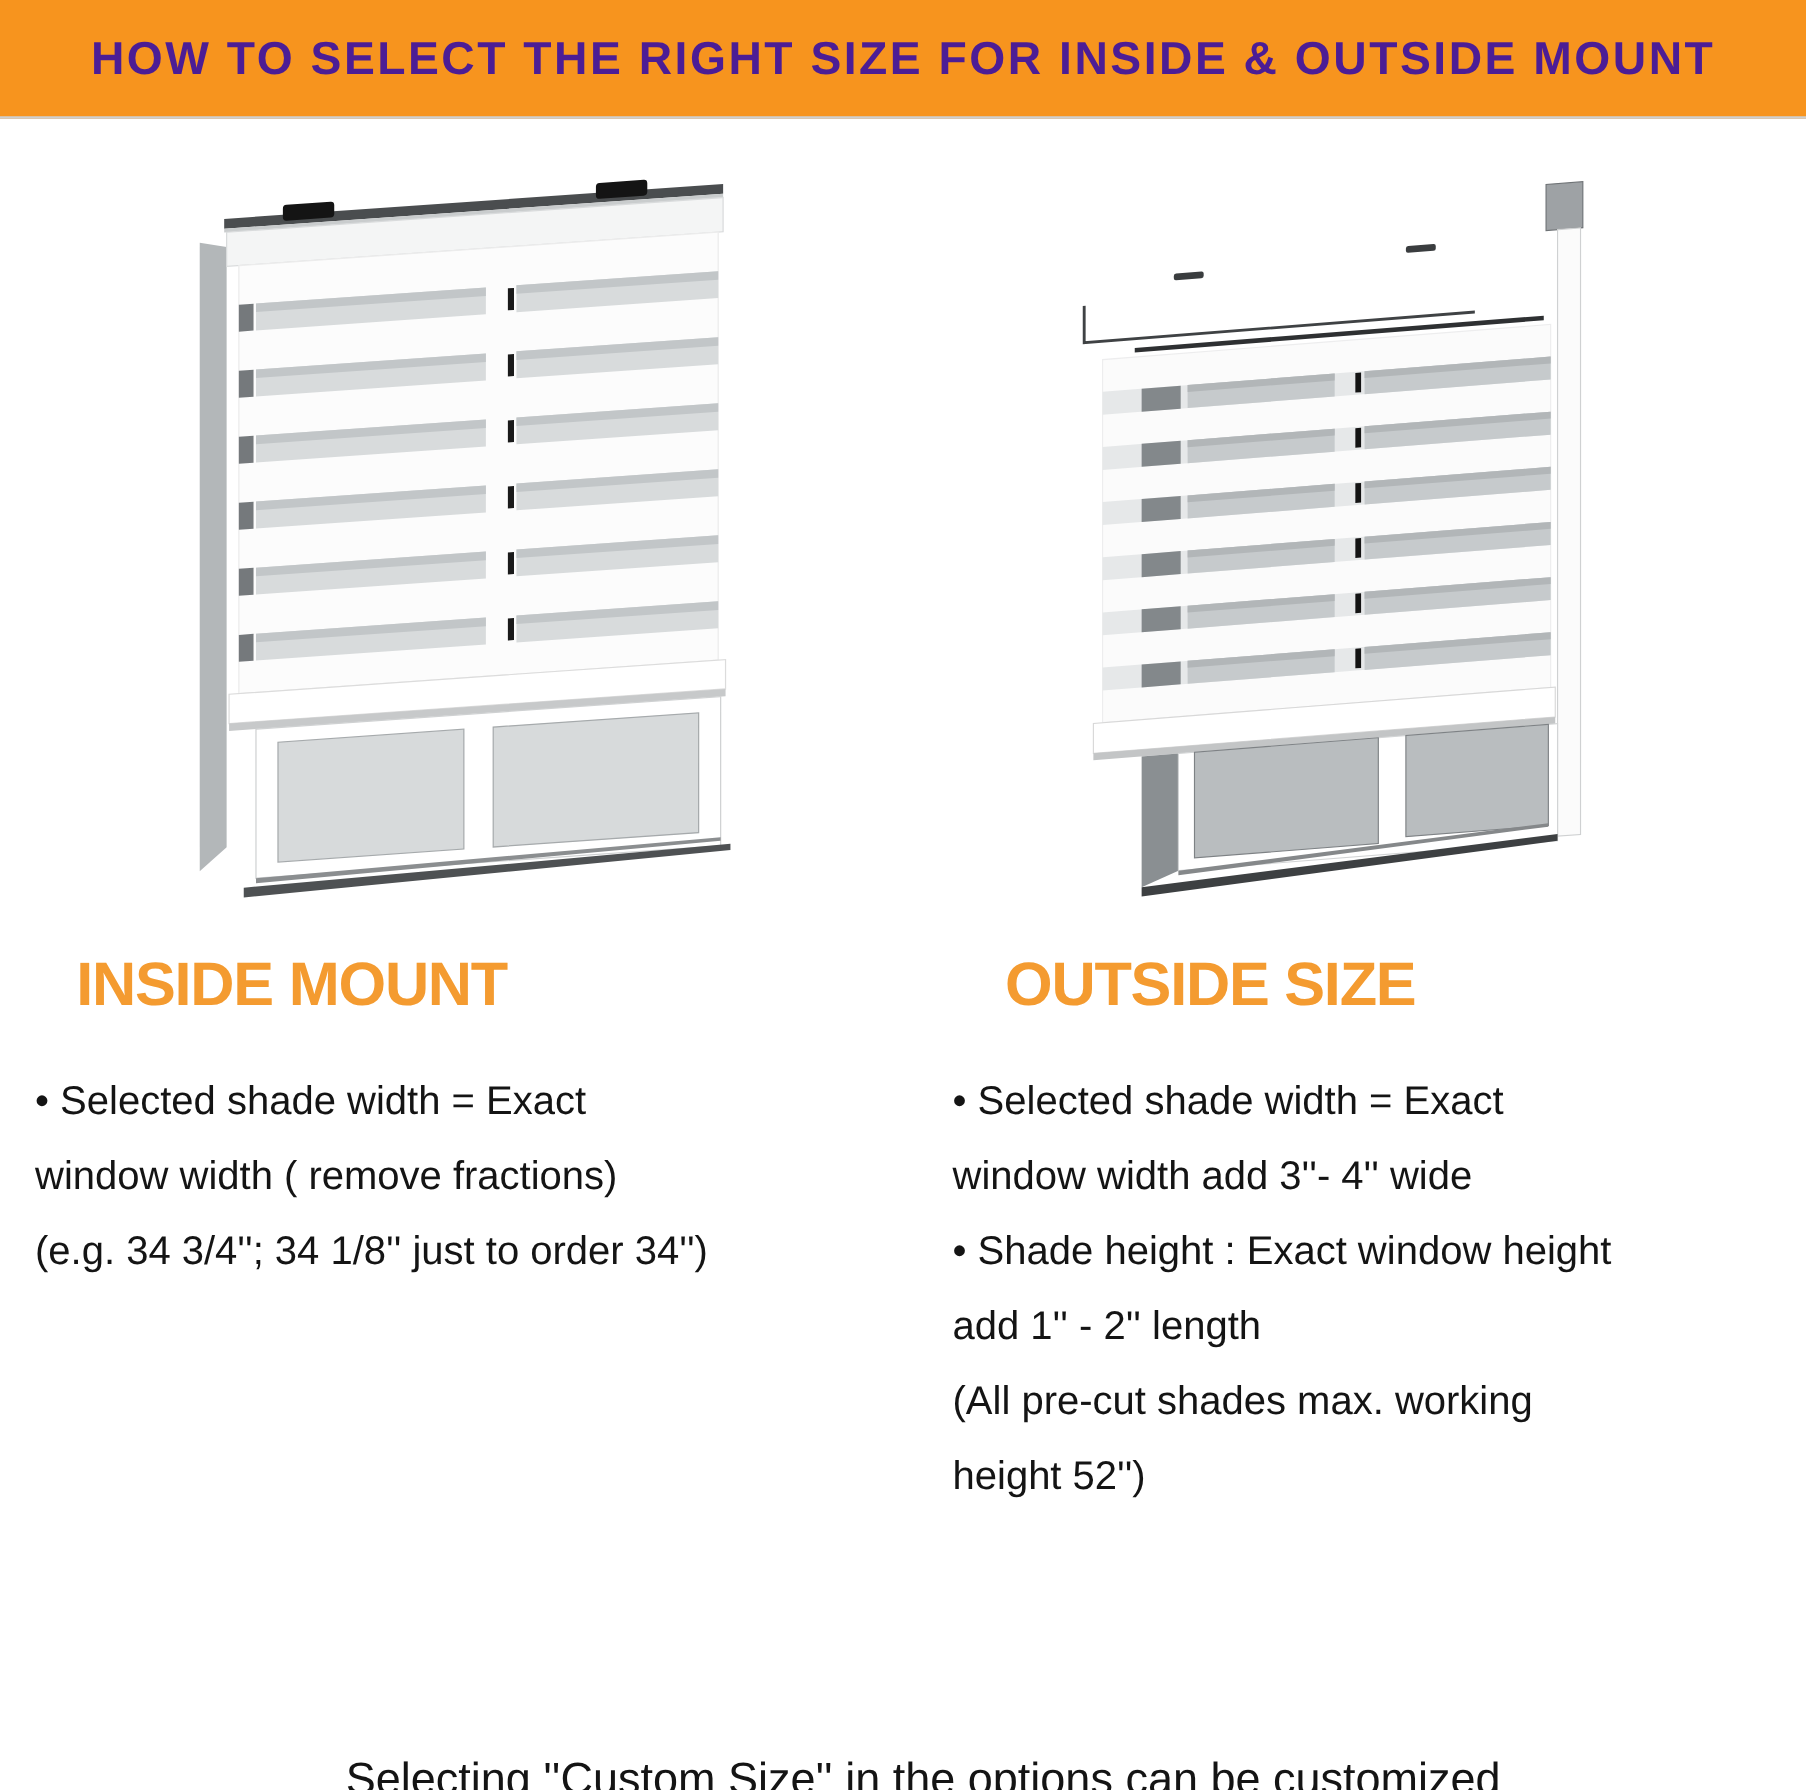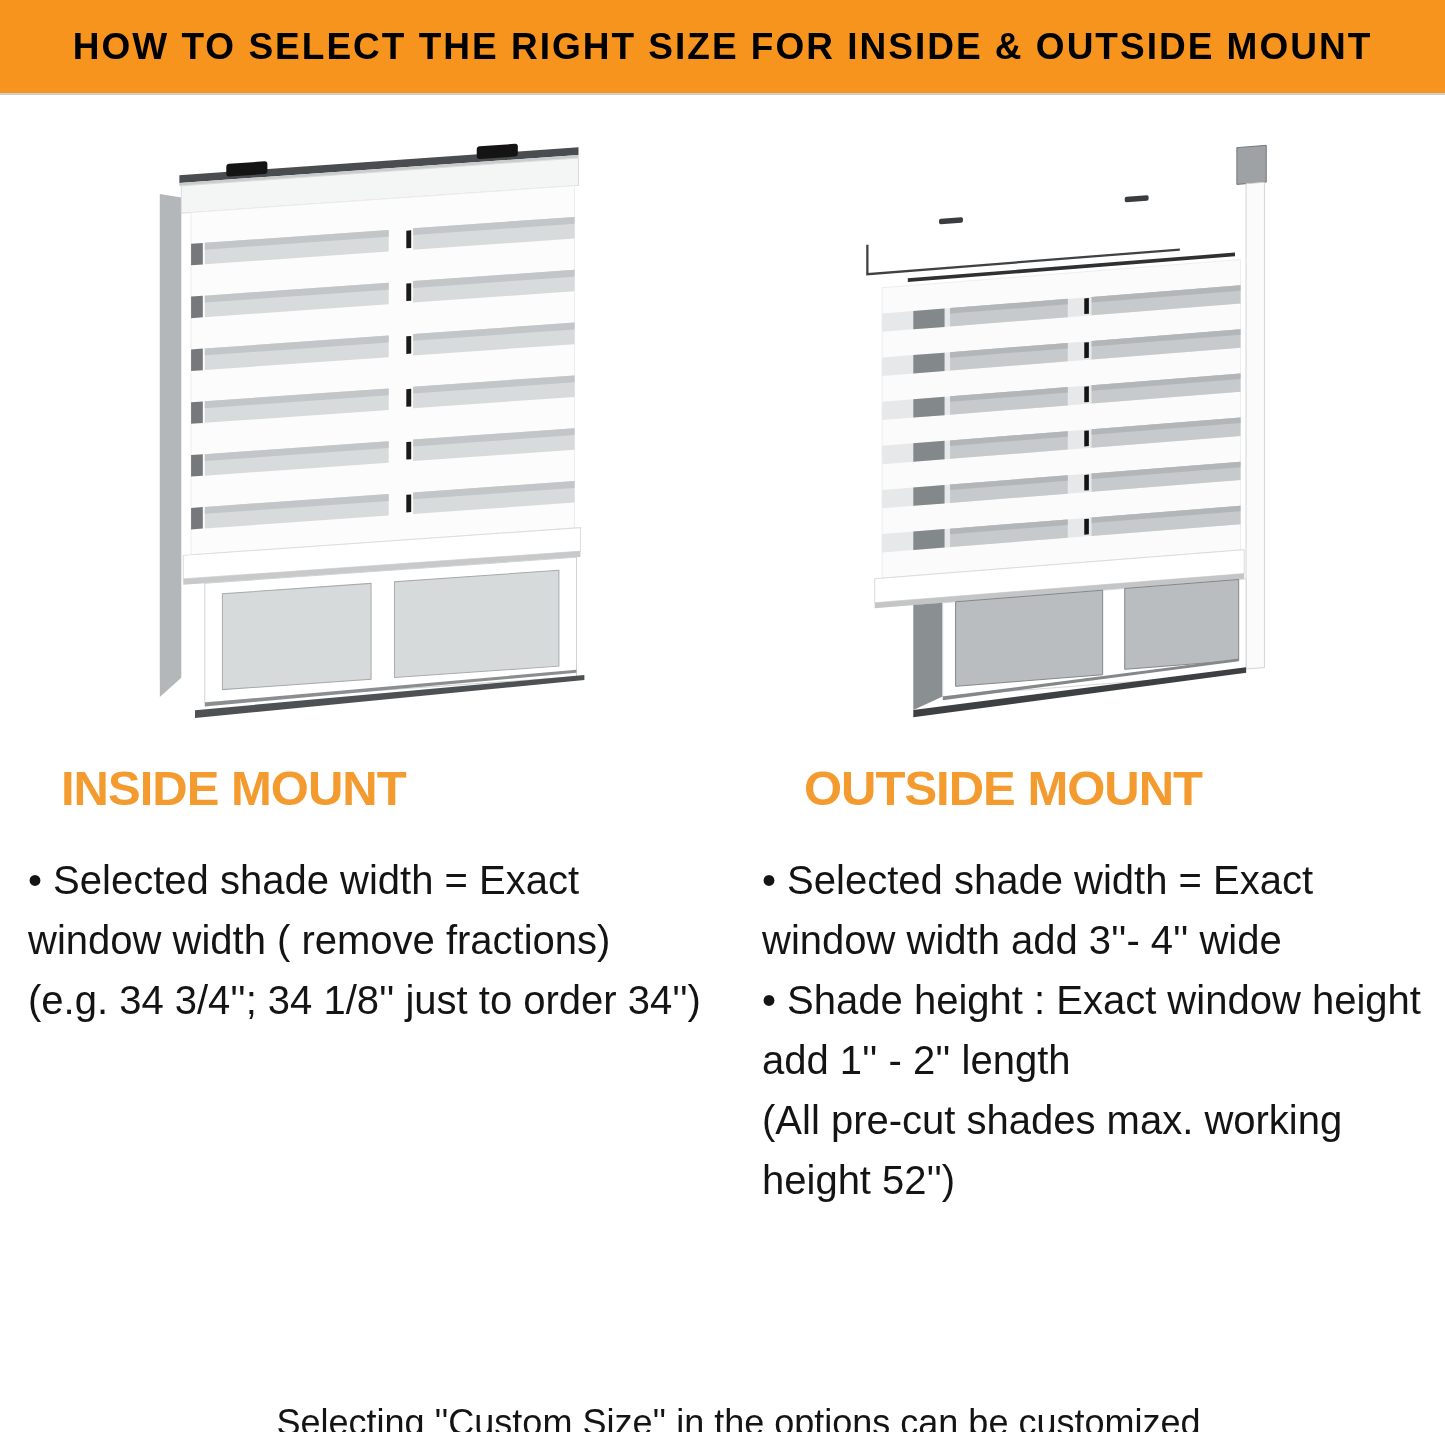--- a/index.html
+++ b/index.html
@@ -17,21 +17,21 @@
     border-bottom:2px solid #cfcfcf;
     box-sizing:border-box;
   }
   .banner h1{
     margin:0;width:100%;
     line-height:93px;
     text-align:center;
     font-size:37px;
     font-weight:bold;
     letter-spacing:2px;
-    color:#000000;
+    color:#4c1d95;
     white-space:nowrap;
   }
   
   .illus{position:absolute;}
   .illus-left{left:150px;top:140px;}
   .illus-right{left:860px;top:142px;}
   
   .heading{
     position:absolute;top:744px;
     margin:16px;
@@ -39,21 +39,21 @@
     font-weight:bold;
     letter-spacing:-1px;
     color:#F49B30;
     white-space:nowrap;
   }
   .heading-inside{left:45px;}
   .heading-outside{left:788px;}
   
   .col{
     position:absolute;top:850px;
-    font-size:40px;
+    font-size:32px;
     line-height:60px;
     color:#141414;
   }
   .col-left{left:28px;width:730px;}
   .col-right{left:762px;width:670px;}
   .bullet{
     margin:0;
     white-space:pre-line;
   }
   
@@ -233,21 +233,21 @@
         <rect x="90" y="460" width="330" height="102" fill="#ffffff" stroke="#d2d4d5"></rect>
         <rect x="104" y="460" width="160" height="92" fill="#b9bdbf" stroke="#7e8285"></rect>
         <rect x="288" y="460" width="124" height="88" fill="#b9bdbf" stroke="#7e8285"></rect>
         <polygon points="90,562 412,546 412,549 90,566" fill="#85888a"></polygon>
         <polygon points="58,574 420,556 420,562 58,582" fill="#3d4042"></polygon>
       </g>
     </g>
   </svg>
 
   <h2 class="heading heading-inside">INSIDE MOUNT</h2>
-  <h2 class="heading heading-outside">OUTSIDE MOUNT</h2>
+  <h2 class="heading heading-outside">OUTSIDE SIZE</h2>
 
   <div class="col col-left">
     <p class="bullet">• Selected shade width = Exact
 window width ( remove fractions)
 (e.g. 34 3/4''; 34 1/8'' just to order 34'')</p>
   </div>
 
   <div class="col col-right">
     <p class="bullet">• Selected shade width = Exact
 window width add 3''- 4'' wide</p>

